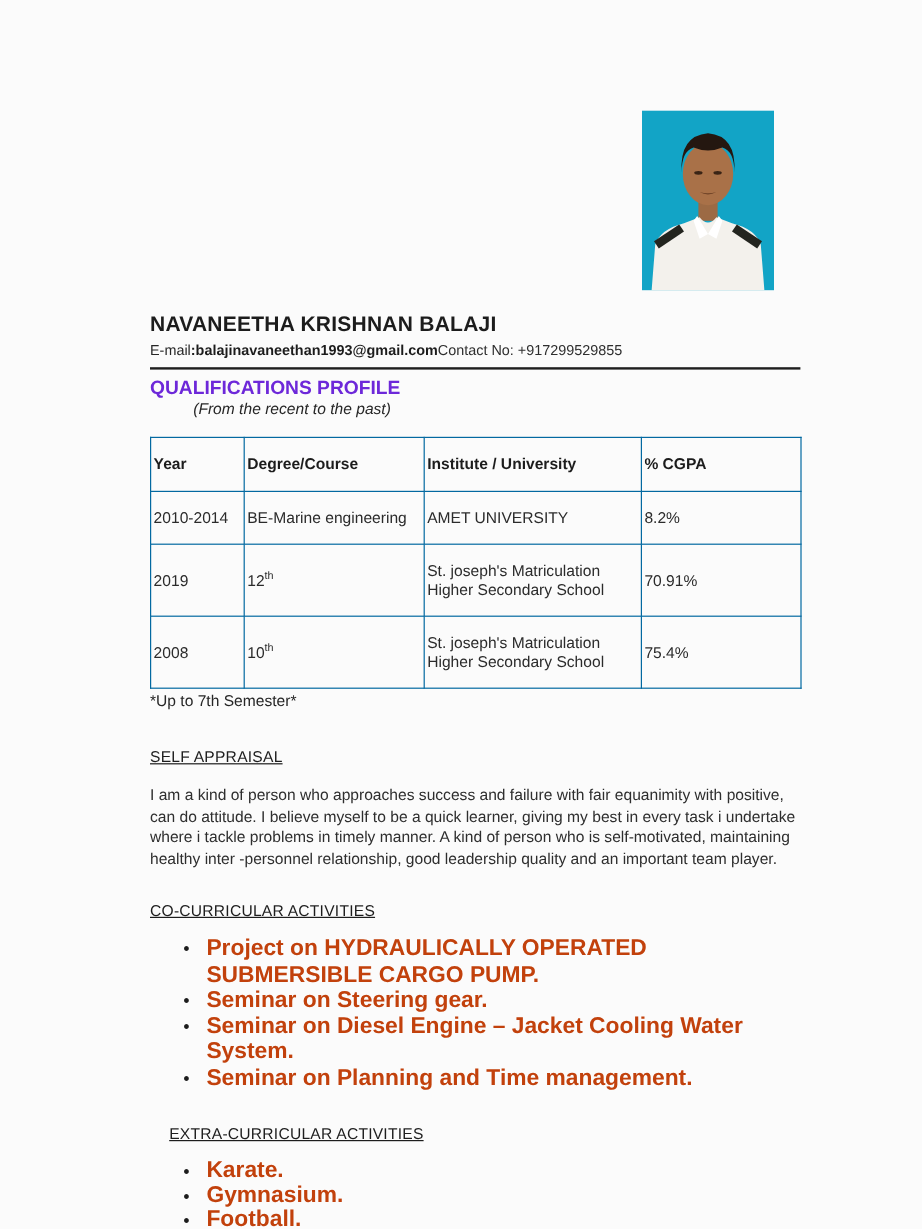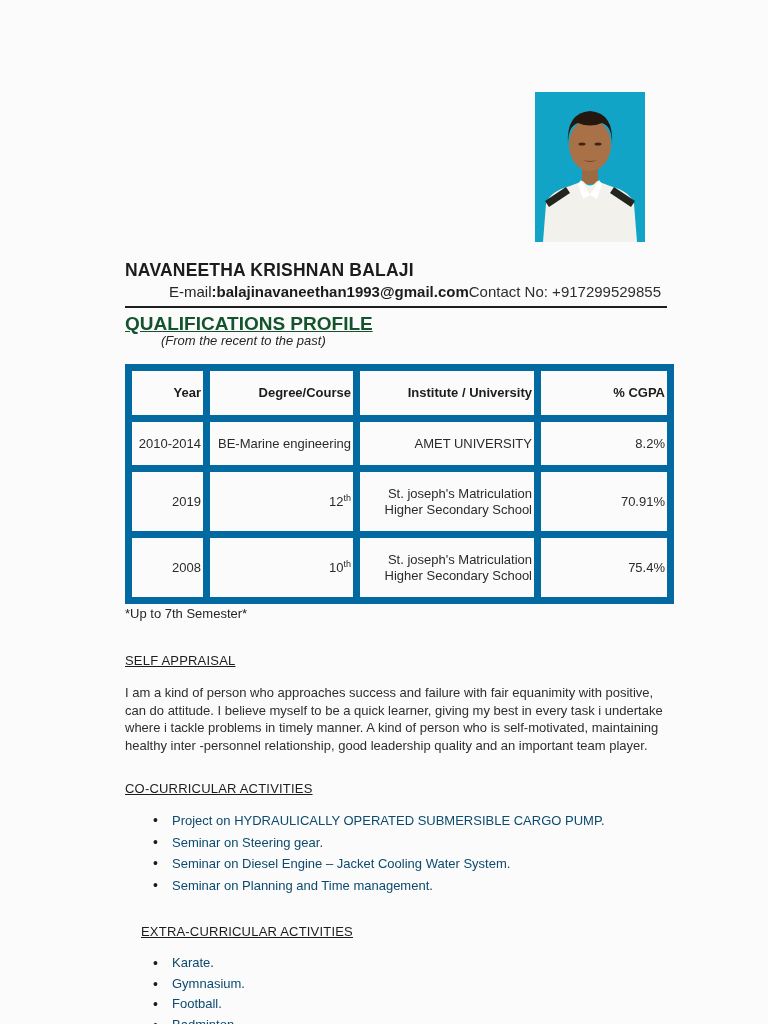--- a/index.html
+++ b/index.html
@@ -31,57 +31,57 @@
     font-size: 17.5px;
     line-height: 19px;
     font-weight: bold;
     letter-spacing: 0.2px;
     color: #1c1c1c;
   }
 
   .contact-row {
     margin-top: 4px;
     display: flex;
-    justify-content: flex-end;
+    justify-content: flex-start;
     align-items: baseline;
-    font-size: 15px;
+    font-size: 12px;
     line-height: 16px;
   }
   .contact-row .email-value { font-weight: bold; color: #1c1c1c; }
   .contact-row .contact-no { margin-right: 6px; color: #2e2e2e; }
 
   .rule {
     margin-top: 6px;
     border-bottom: 2px solid #1f1f1f;
     height: 0;
   }
 
   .q-title {
     margin-top: 8px;
-    font-size: 19px; line-height: 15px;
-    font-weight: bold; color: #14532d; text-decoration: underline;
+    font-size: 16px; line-height: 15px;
+    font-weight: bold; color: #6d28d9;
   }
   .q-sub {
     margin-top: 2px;
     font-size: 13px; line-height: 15px;
     font-style: italic;
     margin-left: 36px;
   }
 
   table.quals {
     margin-top: 16px;
     width: 542px;
     border-collapse: collapse;
     table-layout: fixed;
     font-size: 13px;
     color: #2b2b2b;
   }
   table.quals th, table.quals td {
-    border: 7px solid #0369a1;
-    text-align: right;
+    border: 1px solid #0369a1;
+    text-align: left;
     vertical-align: middle;
     padding: 14px 2px;
     line-height: 15.5px;
   }
   table.quals th { font-weight: bold; color: #1c1c1c; height: 18px; }
   table.quals .c-year { width: 78px; }
   table.quals .c-degree { width: 150px; }
   table.quals .c-inst { width: 181px; }
   table.quals .c-cgpa { width: 133px; }
   table.quals tr.r1 td { height: 32px; }
@@ -107,22 +107,23 @@
   }
 
   .cc-title { margin-top: 27px; }
   ul.bullets {
     list-style: none;
     margin-top: 14px;
   }
   ul.bullets li {
     position: relative;
     padding-left: 47px;
-    font-size: 13px;
-    color: #0c4a6e;
+    font-size: 19px;
+    color: #c2410c;
+    font-weight: bold;
   }
   ul.bullets.cc li { line-height: 21.5px; }
   ul.bullets.ec li { line-height: 20.5px; }
   ul.bullets li::before {
     content: "\2022";
     position: absolute;
     left: 28px;
     font-size: 14px;
     color: #1c1c1c;
   }

